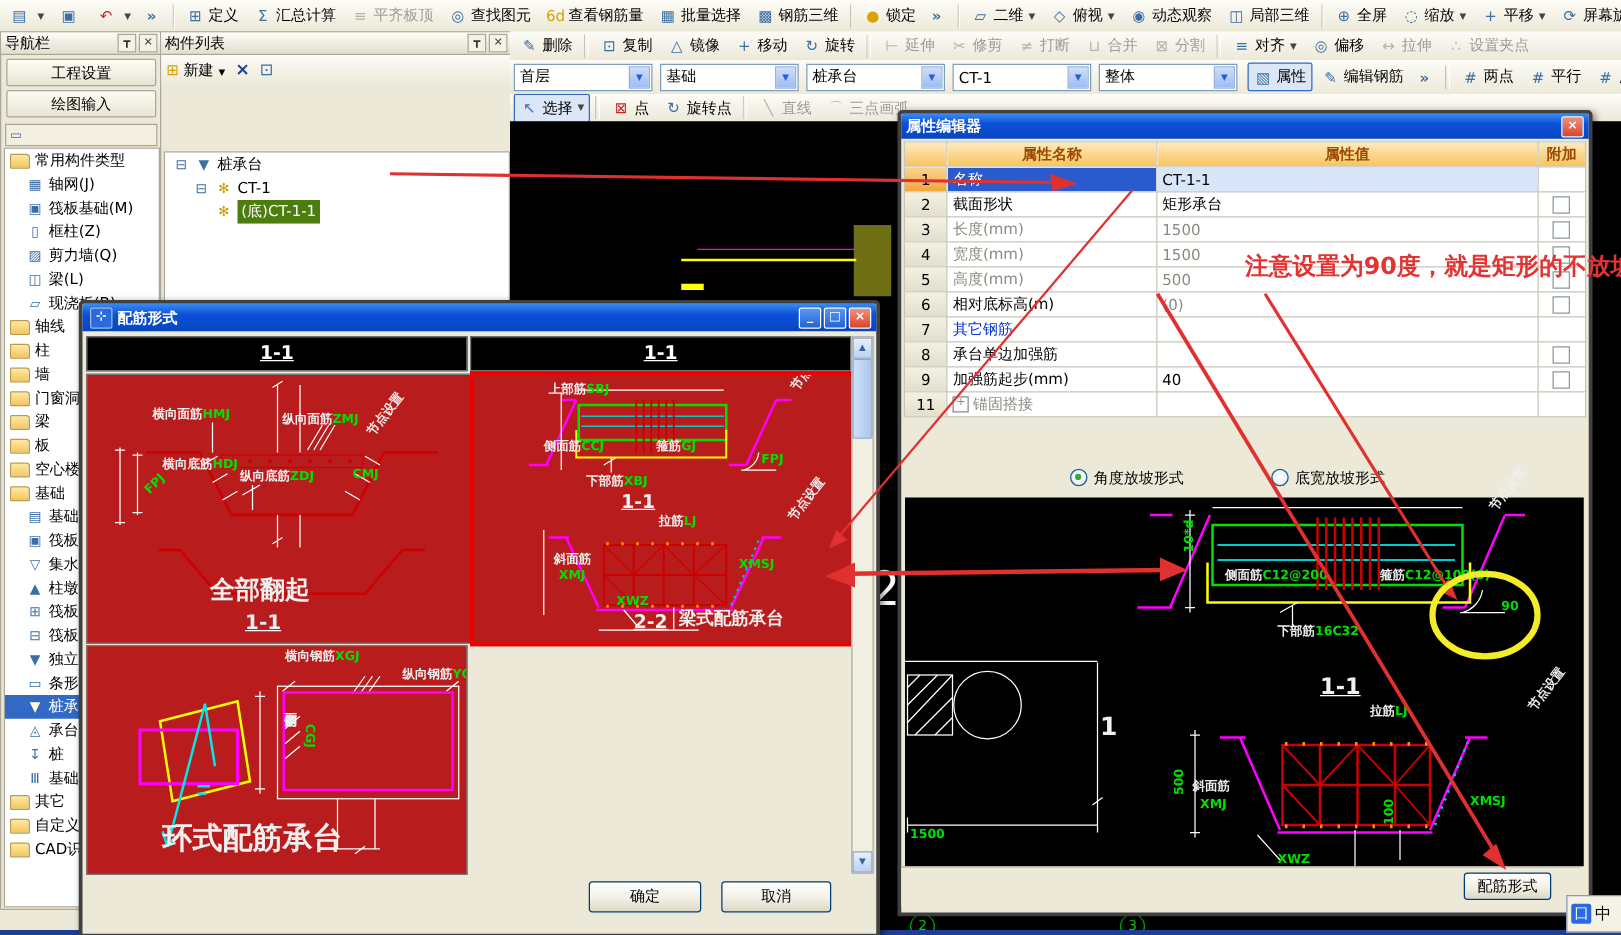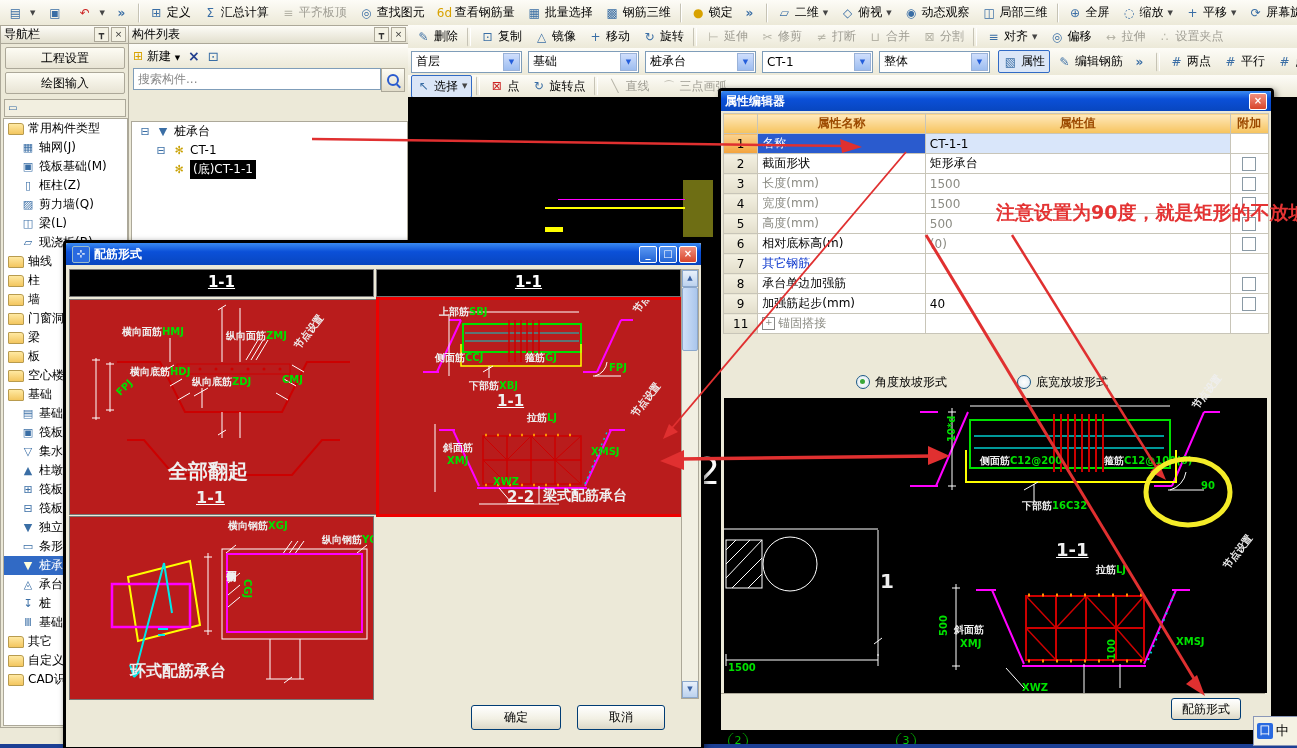--- a/index.html
+++ b/index.html
@@ -43,21 +43,21 @@
   .trow.selected .t-icon{color:#ffd;}
   .t-label{font-size:12px;}
   
   .cl-toolbar{display:flex;align-items:center;gap:8px;height:24px;padding:0 4px;background:linear-gradient(#fdfcf7,#ece9d8);}
   .searchwrap{display:flex;margin:0 4px;}
   .searchbox{flex:1;height:20px;border:1px solid #7f9db9;background:#fff;color:#888;line-height:20px;padding:0 4px;}
   .magbtn{width:22px;height:22px;border:1px solid #aca899;background:linear-gradient(#fdfcf4,#e2ddca);display:flex;align-items:center;justify-content:center;}
   .mag{width:8px;height:8px;border:2px solid #2a5bce;border-radius:50%;position:relative;}
   .mag::after{content:"";position:absolute;width:5px;height:2px;background:#2a5bce;transform:rotate(45deg);left:7px;top:9px;}
   
-  .xpwin{border:3px solid #000000;border-radius:4px 4px 0 0;background:#ece9d8;box-shadow:2px 2px 6px rgba(0,0,0,.5);}
+  .xpwin{border:3px solid #404040;border-radius:4px 4px 0 0;background:#ece9d8;box-shadow:2px 2px 6px rgba(0,0,0,.5);}
   .xptitle{height:20px;background:linear-gradient(#3a8af2,#0b50d8 40%,#0846bf);color:#fff;font-weight:bold;
            display:flex;align-items:center;padding:0 4px;border-radius:2px 2px 0 0;}
   .xptitle .sp{flex:1;}
   .winbtn{width:16px;height:15px;margin-left:2px;border:1px solid #fff;border-radius:2px;color:#fff;font-size:10px;
           line-height:13px;text-align:center;background:linear-gradient(#5997f2,#2364d4);}
   .winbtn.close{background:linear-gradient(#f1907e,#d8452b);}
   table.props{border-collapse:collapse;width:100%;table-layout:fixed;background:#fff;}
   table.props td,table.props th{border:1px solid #c8c5b8;height:19px;font-size:12px;font-weight:normal;
         padding:0 4px;overflow:hidden;white-space:nowrap;}
   table.props th{background:linear-gradient(#ffe9bd,#f6c35c);color:#9c4a00;text-align:center;font-weight:bold;}
@@ -384,40 +384,34 @@
   </div>
   <div class="cl-toolbar">
     <span>
       <span style="color:#d8a200;">⊞</span>
       <span>新建</span>
       <span style="font-size:7px;">▼</span>
     </span>
     <span style="color:#24408e;font-weight:bold;font-size:14px;">×</span>
     <span style="color:#3a6ea5;font-size:13px;">⊡</span>
   </div>
-  <div class="searchwrap">
-    <div class="searchbox">搜索构件...</div>
-    <div class="magbtn">
-        <span class="mag"></span>
-      </div>
-  </div>
   <div class="abs tree" style="left:2px;top:95px;width:275px;height:603px;">
     <div class="trow" style="padding-left:6px;">
       <span class="t-icon">⊟</span>
       <span class="t-icon" style="color:#3a6ea5;">▼</span>
       <span class="t-label">桩承台</span>
     </div>
     <div class="trow" style="padding-left:22px;">
       <span class="t-icon">⊟</span>
       <span class="t-icon" style="color:#c8a000;">✻</span>
       <span class="t-label">CT-1</span>
     </div>
     <div class="trow" style="padding-left:40px;">
       <span class="t-icon" style="color:#c8a000;">✻</span>
-      <span class="t-label" style="background:#000000;color:#fff;padding:0 3px;">(底)CT-1-1</span>
+      <span class="t-label" style="background:#4d7c0f;color:#fff;padding:0 3px;">(底)CT-1-1</span>
     </div>
   </div>
 </div>
 
 <div class="abs tb" style="left:408px;top:25px;width:889px;height:23px;">
 
 <div class="tb-item">
       <span class="g">✎</span>
       <span class="lbl">删除</span>
 
@@ -1006,21 +1000,21 @@
         </div>
         <div class="cadlab" style="position: absolute; left: 206px; top: 17px; padding-left: 46px;">
           <span class="zh">纵向钢筋</span><span class="code">YGJ</span>
         </div>
         <div class="cadlab vert" style="position: absolute; left: 156px; top: 46px;">
           <span class="zh">侧面钢筋</span><span class="code"></span>
         </div>
         <div class="cadlab vert" style="position: absolute; left: 172px; top: 62px;">
           <span class="zh"></span><span class="code">CGJ</span>
         </div>
-        <div class="cadlab" style="position: absolute; left: 60px; top: 148px; font-size: 16px; text-align: center;">
+        <div class="cadlab" style="position: absolute; left: 60px; top: 148px; font-size: 24px; text-align: center;">
           <span class="zh">环式配筋承台</span><span class="code"></span>
         </div>
       </div>
   </div>
 
   <div class="sb" style="left:615px;top:26px;height:428px;">
     <div class="btn" style="top:0;">▲</div>
     <div class="thumb" style="top:17px;height:62px;"></div>
     <div class="btn" style="bottom:0;">▼</div>
   </div>

